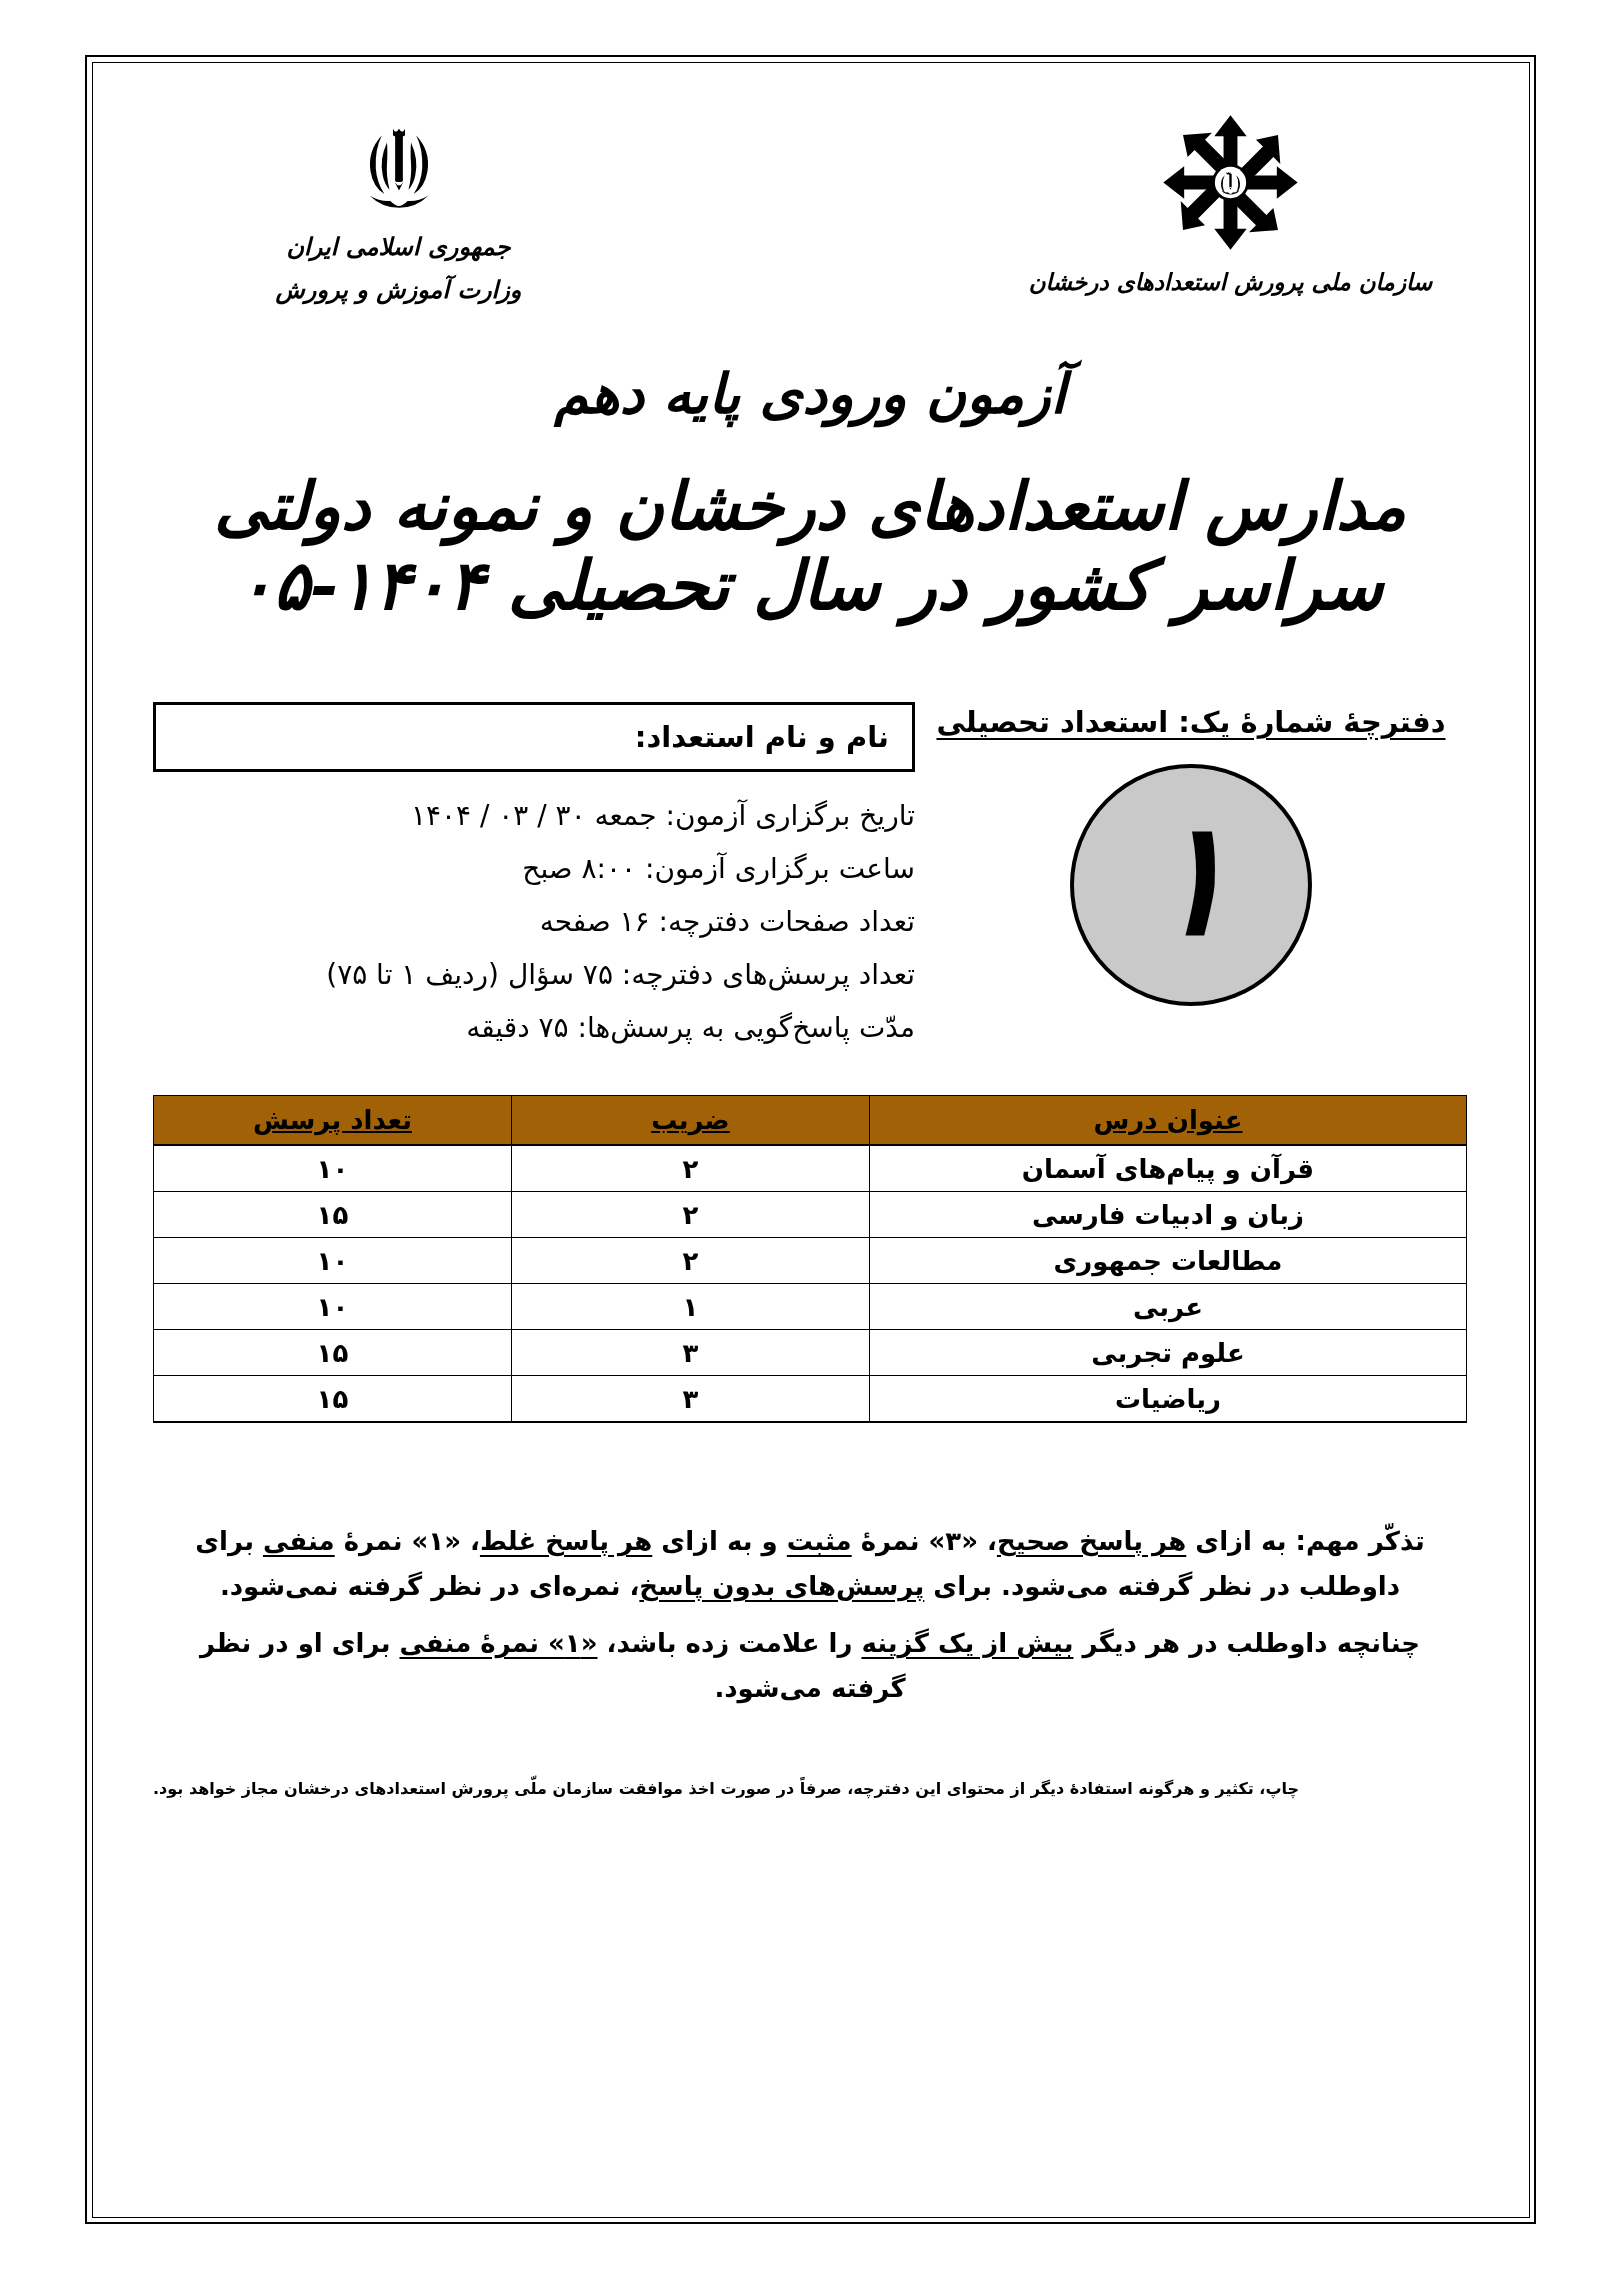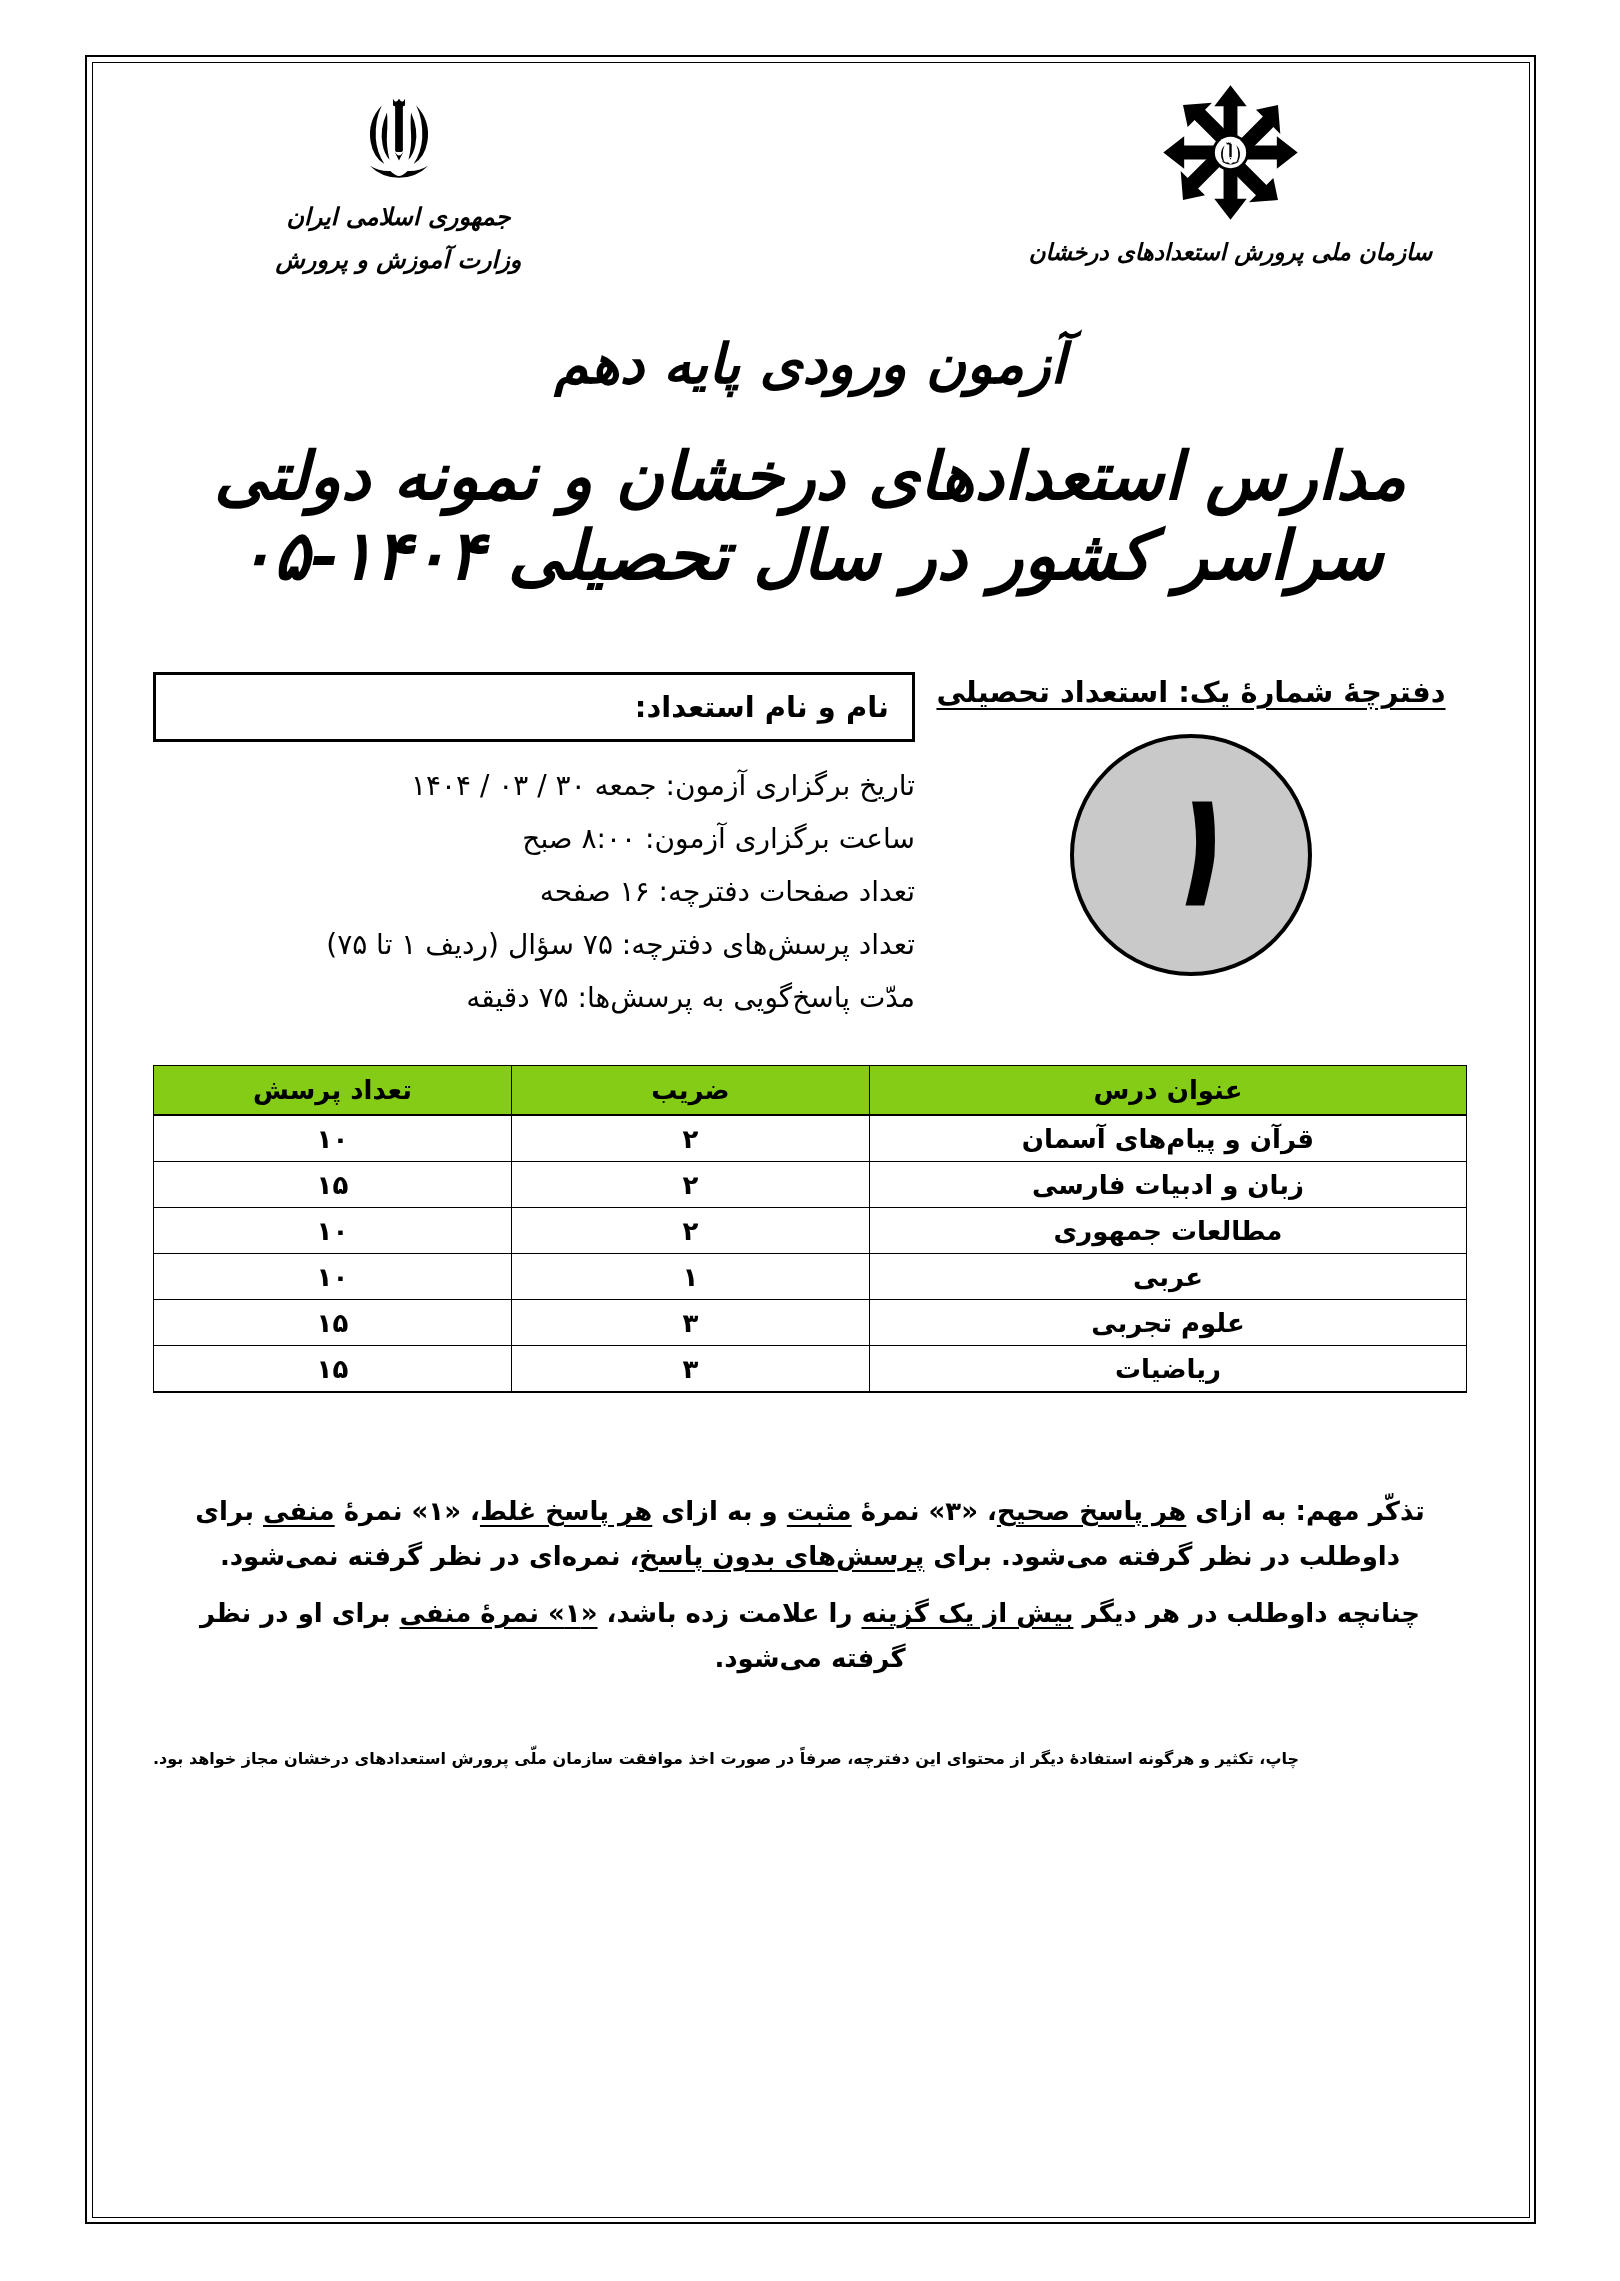--- a/index.html
+++ b/index.html
@@ -29,21 +29,21 @@
     content: "";
     position: absolute;
     left: 4.5px; top: 4.5px; right: 4.5px; bottom: 4.5px;
     border: 0.9px solid #000;
     pointer-events: none;
   }
 
   .content {
     position: absolute;
     left: 98px;
-    top: 53px;
+    top: 83px;
     width: 1424px;
     height: 2148px;
     box-sizing: border-box;
     padding: 0 55px;
   }
 
   
   .header {
     display: flex;
     flex-direction: row-reverse;
@@ -179,23 +179,24 @@
   .subjects-table th,
   .subjects-table td {
     border: 1.8px solid #000;
     height: 45px;
     font-size: 26px;
     text-align: center;
     font-weight: 700;
     padding: 0 9px;
   }
   .subjects-table thead th {
-    background: #84cc16;
+    background: #a16207;
     height: 48px;
     border-bottom: 2.7px solid #000;
+    text-decoration: underline;
   }
   .subjects-table .col-subject { width: 46%; }
   .subjects-table .col-weight  { width: 27%; }
   .subjects-table .col-count   { width: 27%; }
   .subjects-table td.cell-subject { font-weight: 600; }
   .subjects-table tbody tr:last-child td { border-bottom: 2.7px solid #000; }
 
   
   .notes {
     margin-top: 96px;

